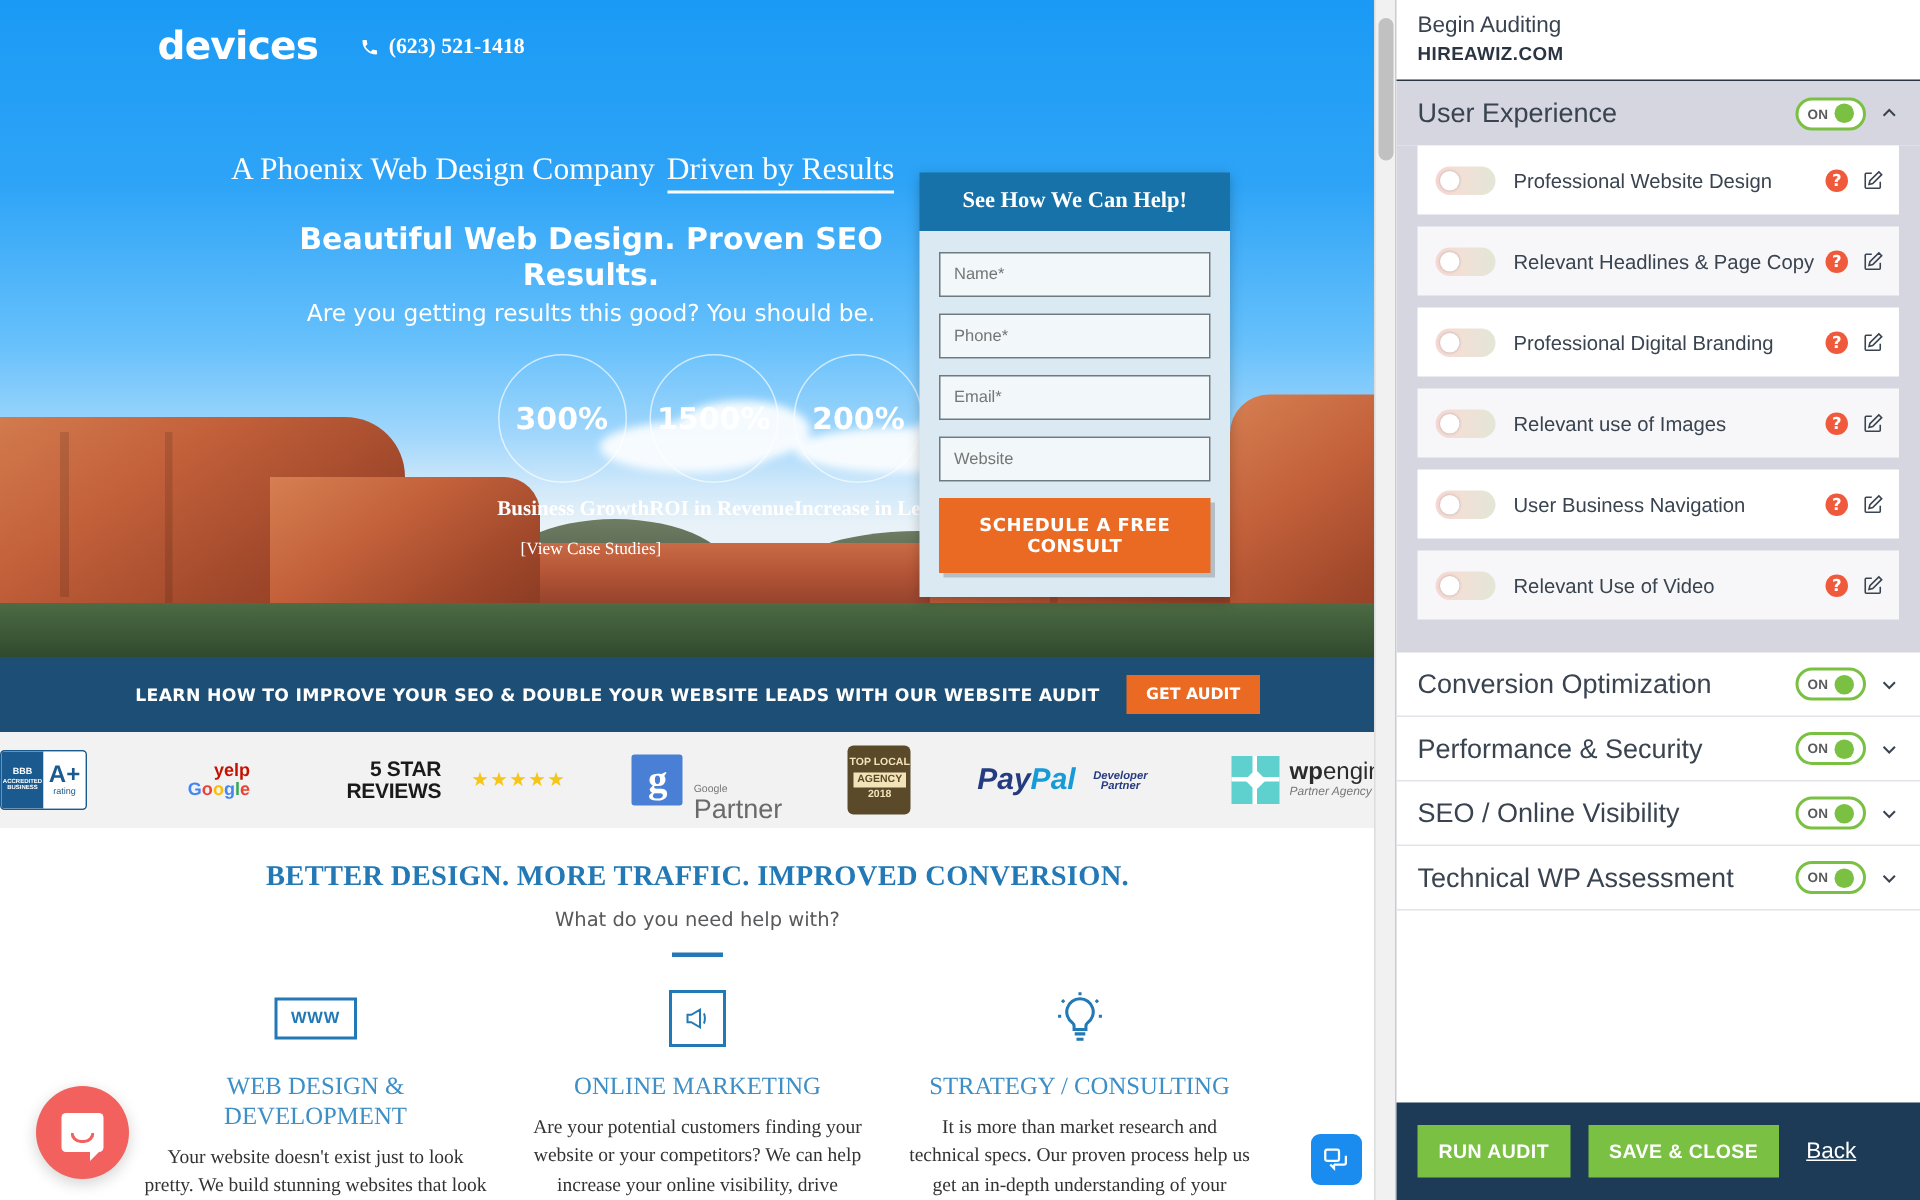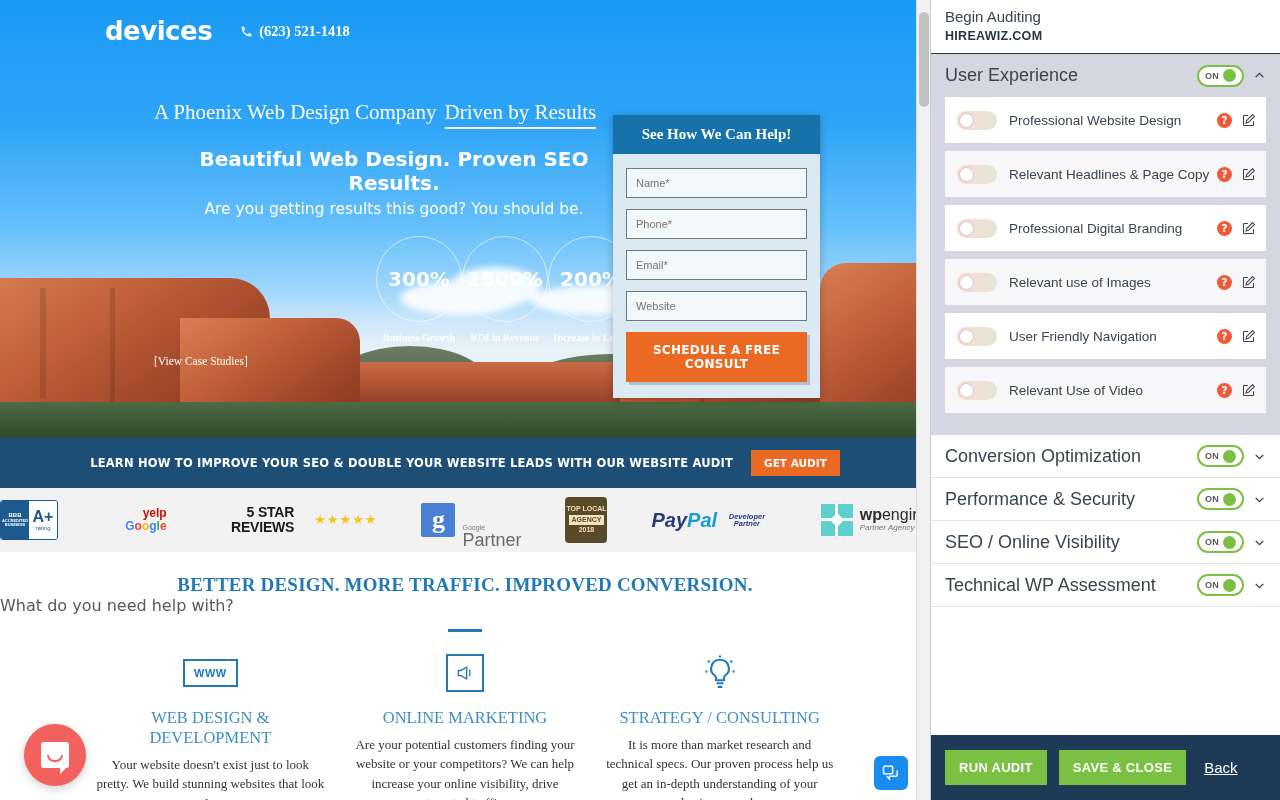--- a/index.html
+++ b/index.html
@@ -70,22 +70,22 @@
   .h3line { width: 480px; margin-left: 110px; text-align: center; color: #fff; font-size: 15.5px;
     margin-top: 5px; font-family: "DejaVu Sans", sans-serif; }
 
   .stats { width: 480px; margin-left: 110px; display: flex; justify-content: flex-end; margin-top: 18px; }
   .stat { text-align: center; }
   .circ {
     width: 86px; height: 86px; border-radius: 50%; border: 1.5px solid rgba(255,255,255,.65);
     display: flex; align-items: center; justify-content: center;
     color: #fff; font-weight: 700; font-size: 20px; font-family: "DejaVu Sans", sans-serif;
   }
-  .statlabel { color: #fff; font-size: 10px; margin-top: 10px; font-family: "Liberation Serif", serif; font-weight:700;}
-  .casestudies { width: 480px; margin-left: 110px; color: #fff;
+  .statlabel { color: #fff; font-size: 14px; margin-top: 10px; font-family: "Liberation Serif", serif; font-weight:700;}
+  .casestudies { width: 480px; margin-left: 110px; text-align: center; color: #fff;
     font-size: 11.5px; margin-top: 12px; font-family: "Liberation Serif", serif; }
 
   
   .formcard { position: absolute; top: 115px; left: 613px; width: 207px; z-index: 7;
     box-shadow: 0 2px 8px rgba(0,0,0,.25); }
   .formhead { background: #1672a8; color: #fff; text-align: center; padding: 11px 0;
     font-family: "Liberation Serif", serif; font-weight: 700; font-size: 15px; }
   .formbody { background: #dbeaf2; padding: 14px 13px 16px; }
   .formbody input {
     display: block; width: 100%; height: 30px; margin-bottom: 11px; border: 1px solid #6b7b80;
@@ -156,21 +156,21 @@
      transform: rotate(45deg); }
   .wpe .t { line-height: 1.05; }
   .wpe .t .r1 { font-size: 16px; color: #2b2b2b; }
   .wpe .t .r1 b { font-weight: 700; }
   .wpe .t .r2 { font-size: 8px; color: #777; font-style: italic; }
 
   
   .services { background: #fff; padding-top: 22px; }
   .svc-h1 { text-align:center; color: #2279b5; font-size: 19px; font-weight: 700;
     font-family: "Liberation Serif", serif; letter-spacing: .2px; }
-  .svc-h2 { text-align:left; color: #58595b; font-size: 16px; 
+  .svc-h2 { text-align:center; color: #58595b; font-size: 13px; margin-top: 10px;
     font-family: "DejaVu Sans", sans-serif; }
   .svc-rule { width: 34px; height: 3px; background: #2279b5; margin: 14px auto 0; }
   .cols { display: flex; margin-top: 20px; padding: 0 95px; gap: 24px; }
   .col { flex: 1; text-align: center; }
   .svcicon { height: 42px; display:flex; align-items:center; justify-content:center; }
   .icon-www { border: 2px solid #2279b5; color: #2279b5; font-size: 11px; font-weight: 700;
     padding: 6px 9px; letter-spacing: .5px; }
   .icon-box { border: 2px solid #2279b5; width: 38px; height: 38px; display:flex;
     align-items:center; justify-content:center; color:#2279b5; }
   .coltitle { color: #3d8fc6; font-size: 16.5px; margin-top: 14px; line-height: 1.2;
@@ -525,21 +525,21 @@
             <svg width="15" height="15" viewBox="0 0 24 24" fill="none" stroke="currentColor" stroke-width="1.7">
                 <path d="M20 13v6a1 1 0 0 1-1 1H5a1 1 0 0 1-1-1V5a1 1 0 0 1 1-1h6"></path>
                 <path d="M18.5 2.5l3 3L12 15l-4 1 1-4z"></path>
               </svg>
           </span>
         </div>
         <div class="sub-row">
           <span class="toggle-off">
               <span class="knob"></span>
             </span>
-          <span class="sub-label">User Friendly Navigation</span>
+          <span class="sub-label">User Business Navigation</span>
           <span class="help-icon">?</span>
           <span class="edit-icon">
             <svg width="15" height="15" viewBox="0 0 24 24" fill="none" stroke="currentColor" stroke-width="1.7">
                 <path d="M20 13v6a1 1 0 0 1-1 1H5a1 1 0 0 1-1-1V5a1 1 0 0 1 1-1h6"></path>
                 <path d="M18.5 2.5l3 3L12 15l-4 1 1-4z"></path>
               </svg>
           </span>
         </div>
         <div class="sub-row alt">
           <span class="toggle-off">

